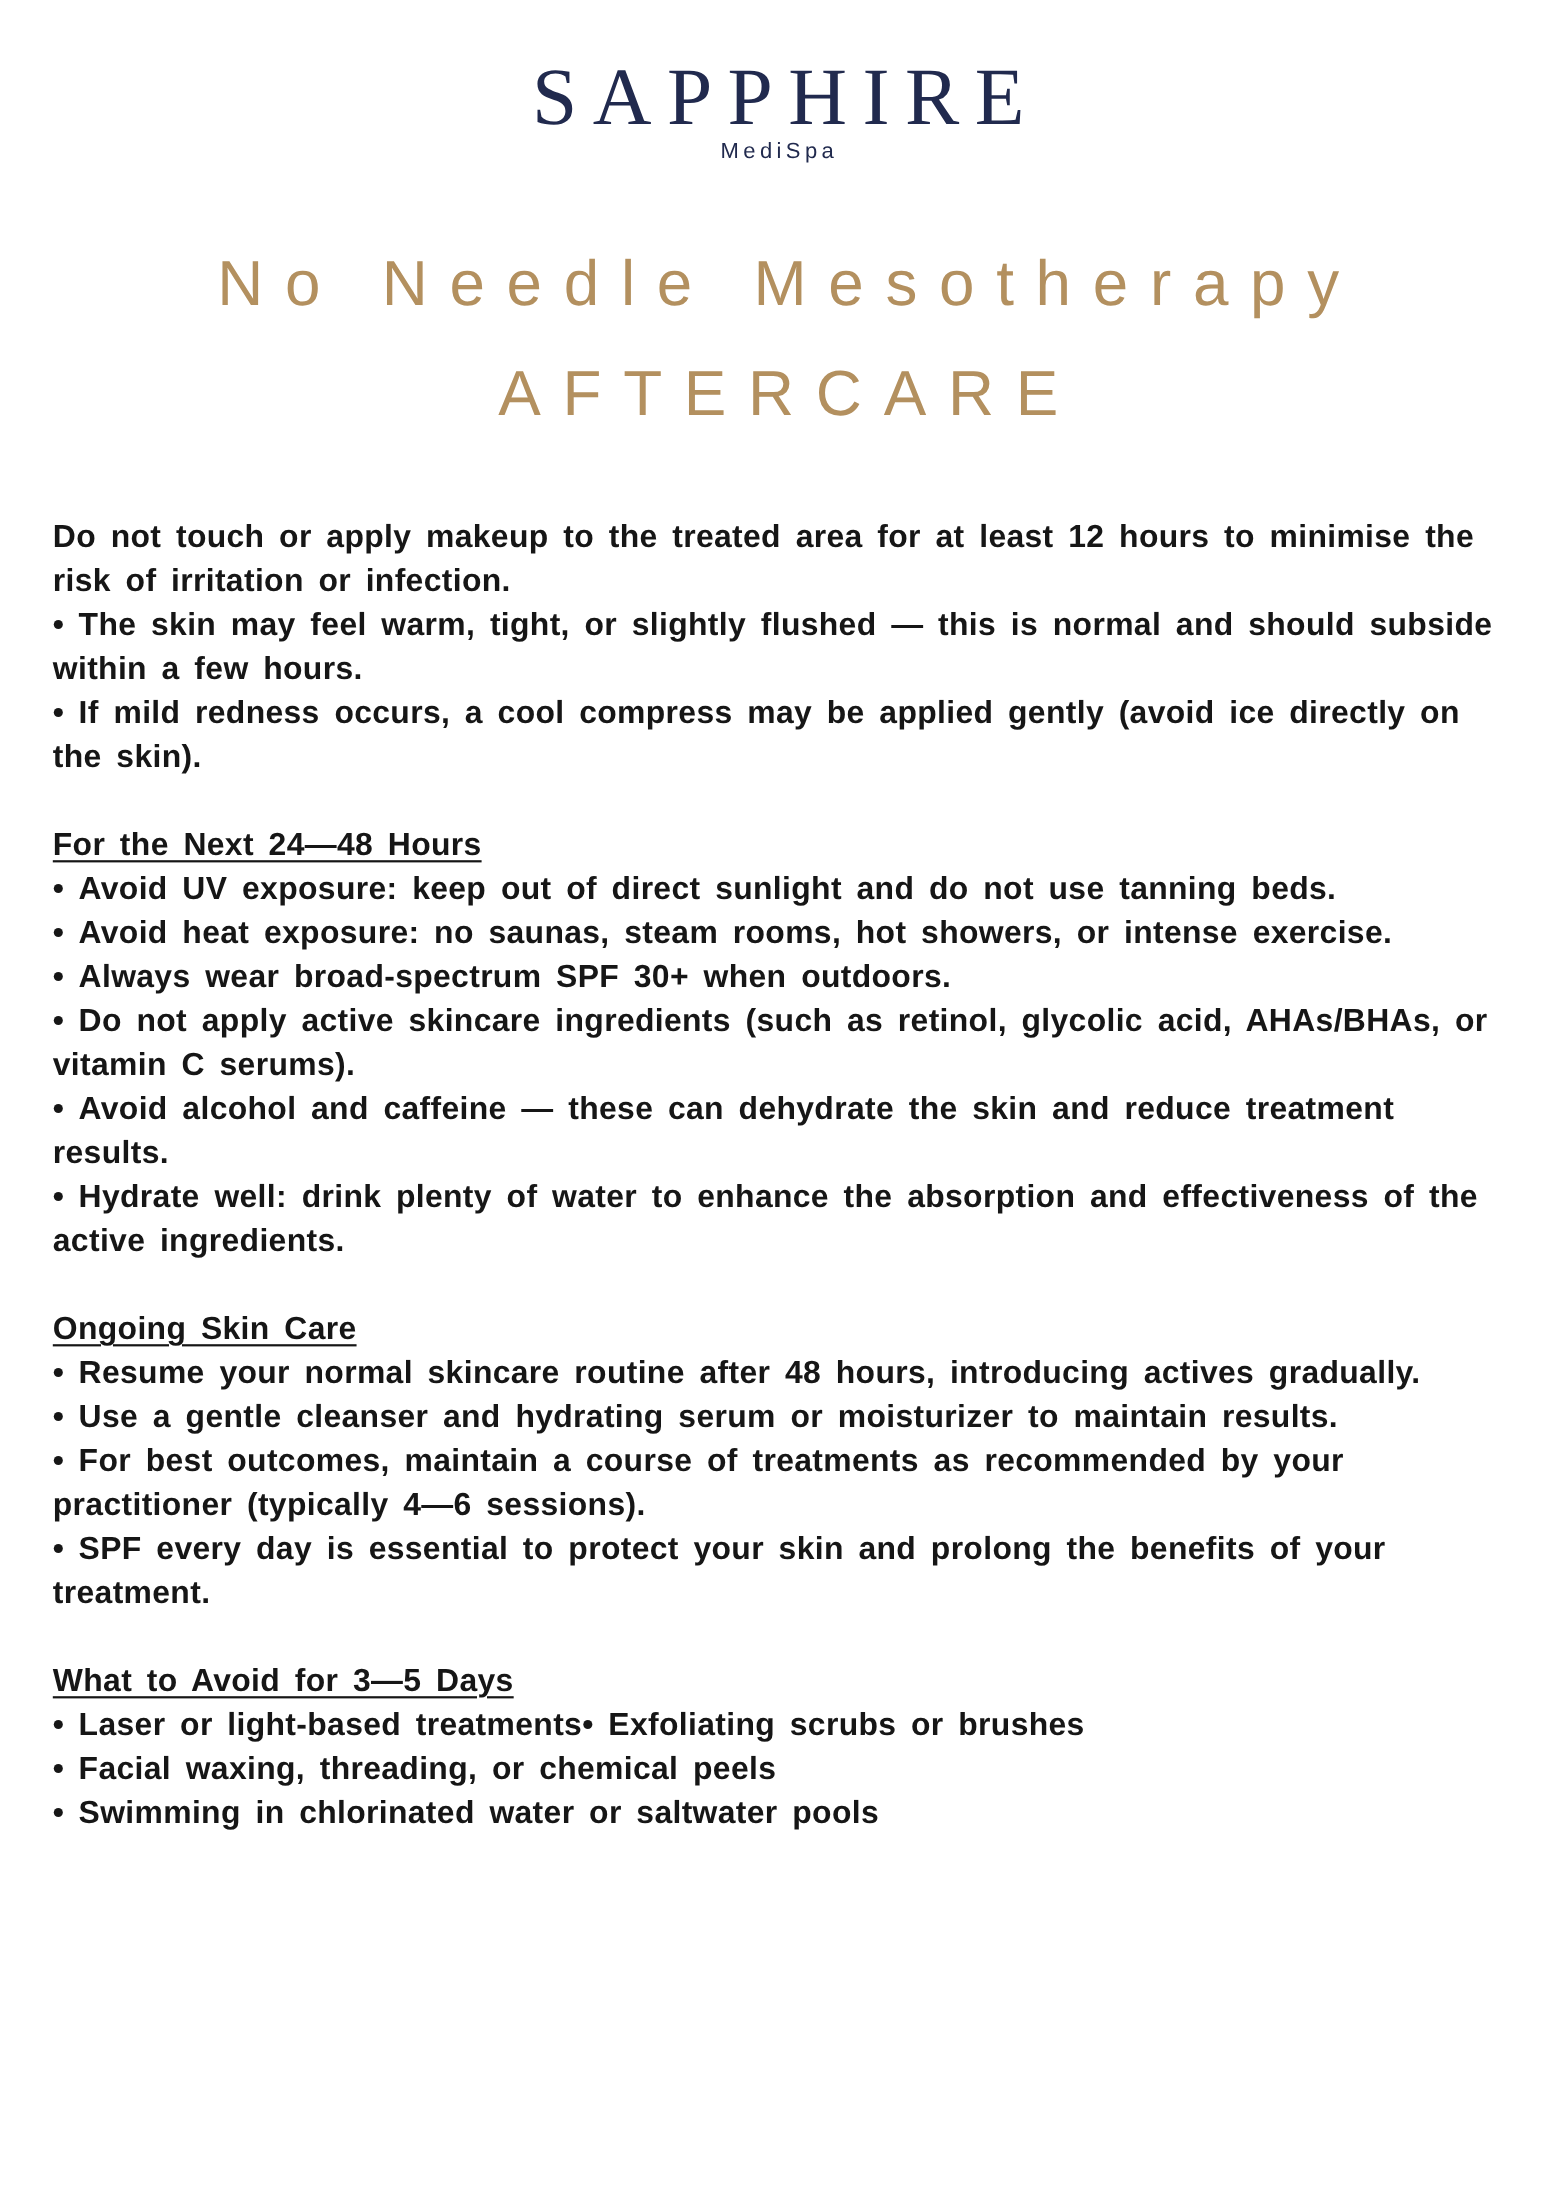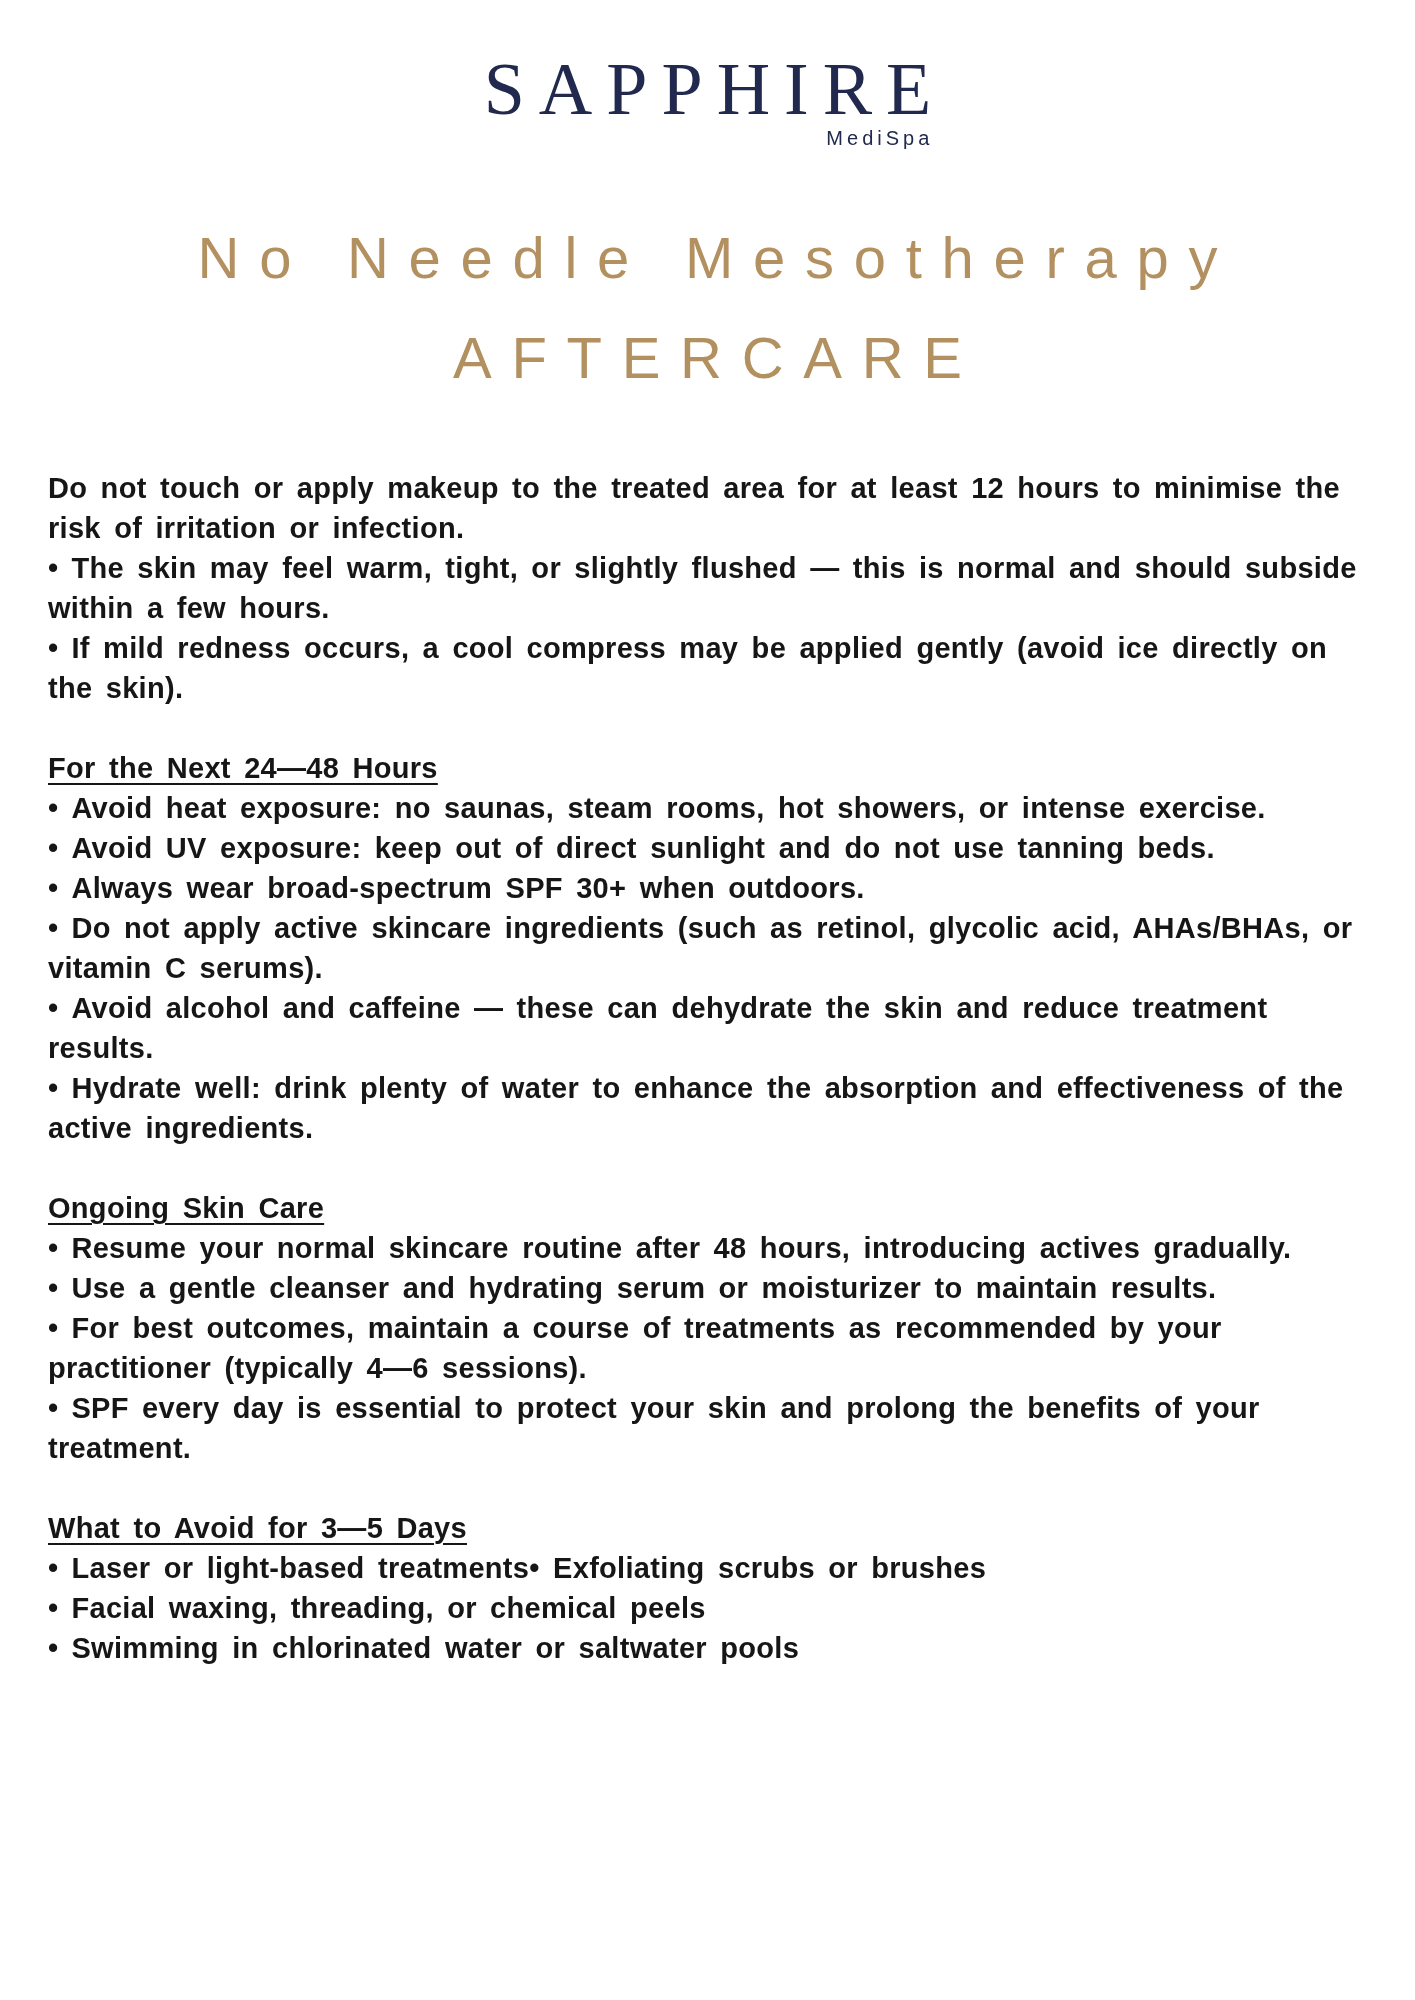--- a/index.html
+++ b/index.html
@@ -17,21 +17,21 @@
     font-family:"Liberation Sans", sans-serif;
     color:var(--ink);
   }
   
   .logo-wrap{
     text-align:center;
     padding-top:52px;
   }
   .logo-block{
     display:inline-block;
-    text-align:right;
+    text-align:center;
   }
   .logo-brand{
     font-family:"Liberation Serif", serif;
     font-weight:400;
     font-size:74px;
     line-height:1.0;
     letter-spacing:14px;
     margin-right:-14px;
     color:var(--navy);
     white-space:nowrap;
@@ -96,22 +96,22 @@
 
   <div class="content">
     <p>Do not touch or apply makeup to the treated area for at least 12 hours to minimise the risk of irritation or infection.</p>
     <div>
         <p class="line"><span class="dot">•</span><span>The skin may feel warm, tight, or slightly flushed — this is normal and should subside within a few hours.</span></p>
         <p class="line"><span class="dot">•</span><span>If mild redness occurs, a cool compress may be applied gently (avoid ice directly on the skin).</span></p>
       </div>
     <div>
         <div class="section">
           <p class="heading">For the Next 24—48 Hours</p>
+          <p class="line"><span class="dot">•</span><span>Avoid UV exposure: keep out of direct sunlight and do not use tanning beds.</span></p>
           <p class="line"><span class="dot">•</span><span>Avoid heat exposure: no saunas, steam rooms, hot showers, or intense exercise.</span></p>
-          <p class="line"><span class="dot">•</span><span>Avoid UV exposure: keep out of direct sunlight and do not use tanning beds.</span></p>
           <p class="line"><span class="dot">•</span><span>Always wear broad-spectrum SPF 30+ when outdoors.</span></p>
           <p class="line"><span class="dot">•</span><span>Do not apply active skincare ingredients (such as retinol, glycolic acid, AHAs/BHAs, or vitamin C serums).</span></p>
           <p class="line"><span class="dot">•</span><span>Avoid alcohol and caffeine — these can dehydrate the skin and reduce treatment results.</span></p>
           <p class="line"><span class="dot">•</span><span>Hydrate well: drink plenty of water to enhance the absorption and effectiveness of the active ingredients.</span></p>
         </div>
         <div class="section">
           <p class="heading">Ongoing Skin Care</p>
           <p class="line"><span class="dot">•</span><span>Resume your normal skincare routine after 48 hours, introducing actives gradually.</span></p>
           <p class="line"><span class="dot">•</span><span>Use a gentle cleanser and hydrating serum or moisturizer to maintain results.</span></p>
           <p class="line"><span class="dot">•</span><span>For best outcomes, maintain a course of treatments as recommended by your practitioner (typically 4—6 sessions).</span></p>

